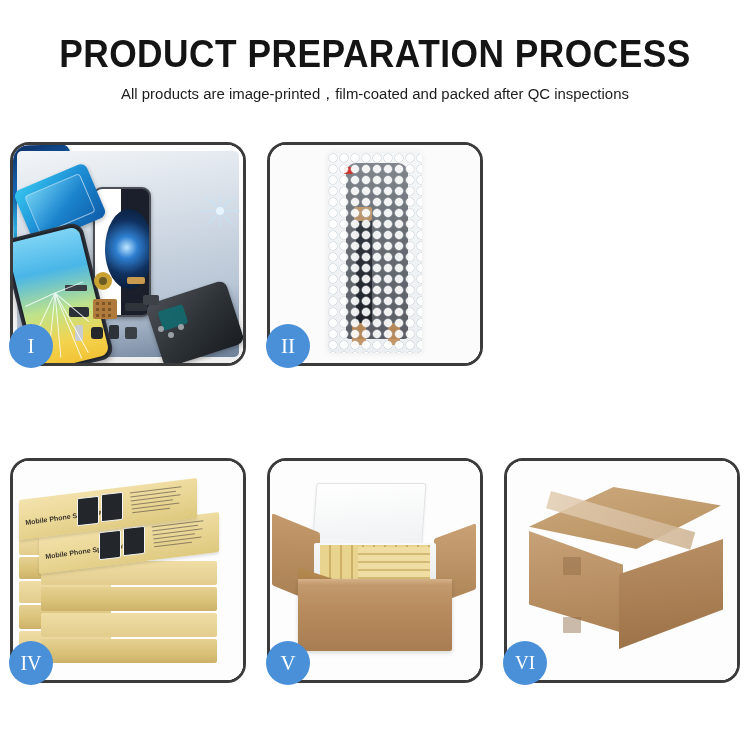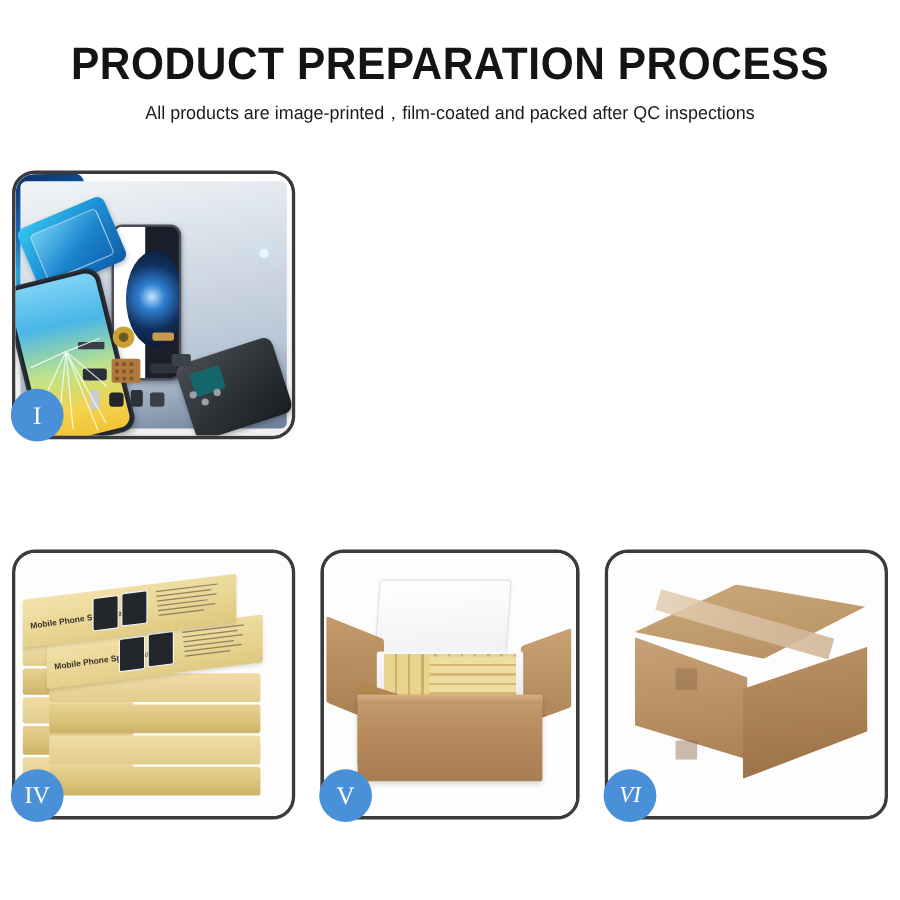--- a/index.html
+++ b/index.html
@@ -32,21 +32,21 @@
   }
   .panel .clip{
     position:absolute;left:0;top:0;right:0;bottom:0;
     border-radius:16px;overflow:hidden;background:#fdfdfd;
   }
   .p1{left:10px;top:142px;width:236px;height:224px;}
   .p2{left:267px;top:142px;width:216px;height:224px;}
   .p3{left:504px;top:142px;width:236px;height:224px;}
   .p4{left:10px;top:458px;width:236px;height:225px;}
   .p5{left:267px;top:458px;width:216px;height:225px;}
-  .p6{left:504px;top:458px;width:236px;height:225px;font-style:italic;}
+  .p6{left:504px;top:458px;width:236px;height:225px;}
 
   
   .badge{
     position:absolute;left:-4px;bottom:-5px;
     width:44px;height:44px;border-radius:50%;
     background:#4a90d9;color:#ffffff;
     font-family:"Liberation Serif",serif;
     font-size:21px;line-height:44px;text-align:center;
     letter-spacing:0px;z-index:6;
   }
@@ -274,20 +274,35 @@
             <rect x="60" y="58" width="12" height="12" rx="2" fill="#3a4046"></rect>
             <circle cx="96" cy="60" r="3" fill="#9aa0a6"></circle>
             <circle cx="106" cy="66" r="3" fill="#9aa0a6"></circle>
             <circle cx="116" cy="58" r="3" fill="#9aa0a6"></circle>
           </svg>
         </div>
       </div>
       <div class="badge">I</div>
     </div>
 
+    <div class="panel p2">
+      <div class="clip">
+        <div class="ii-bg"></div>
+        <div class="ii-bag">
+          <div class="ii-screen"></div>
+          <div class="ii-flex"></div>
+          <div class="ii-conn"></div>
+          <div class="ii-conn2"></div>
+          <div class="ii-conn3"></div>
+          <div class="ii-red"></div>
+          <div class="ii-bubbles"></div>
+        </div>
+      </div>
+      <div class="badge">II</div>
+    </div>
 
 
     <div class="panel p4">
       <div class="clip">
         <div class="iv-bg"></div>
 
         <div class="stackbox bx-end" style="left:6px;  top:170px; width:92px; height:20px;"></div>
         <div class="stackbox bx-side" style="left:6px;  top:144px; width:92px; height:24px;"></div>
         <div class="stackbox bx-end" style="left:6px;  top:120px; width:92px; height:22px;"></div>
         <div class="stackbox bx-side" style="left:6px;  top:96px;  width:92px; height:22px;"></div>

